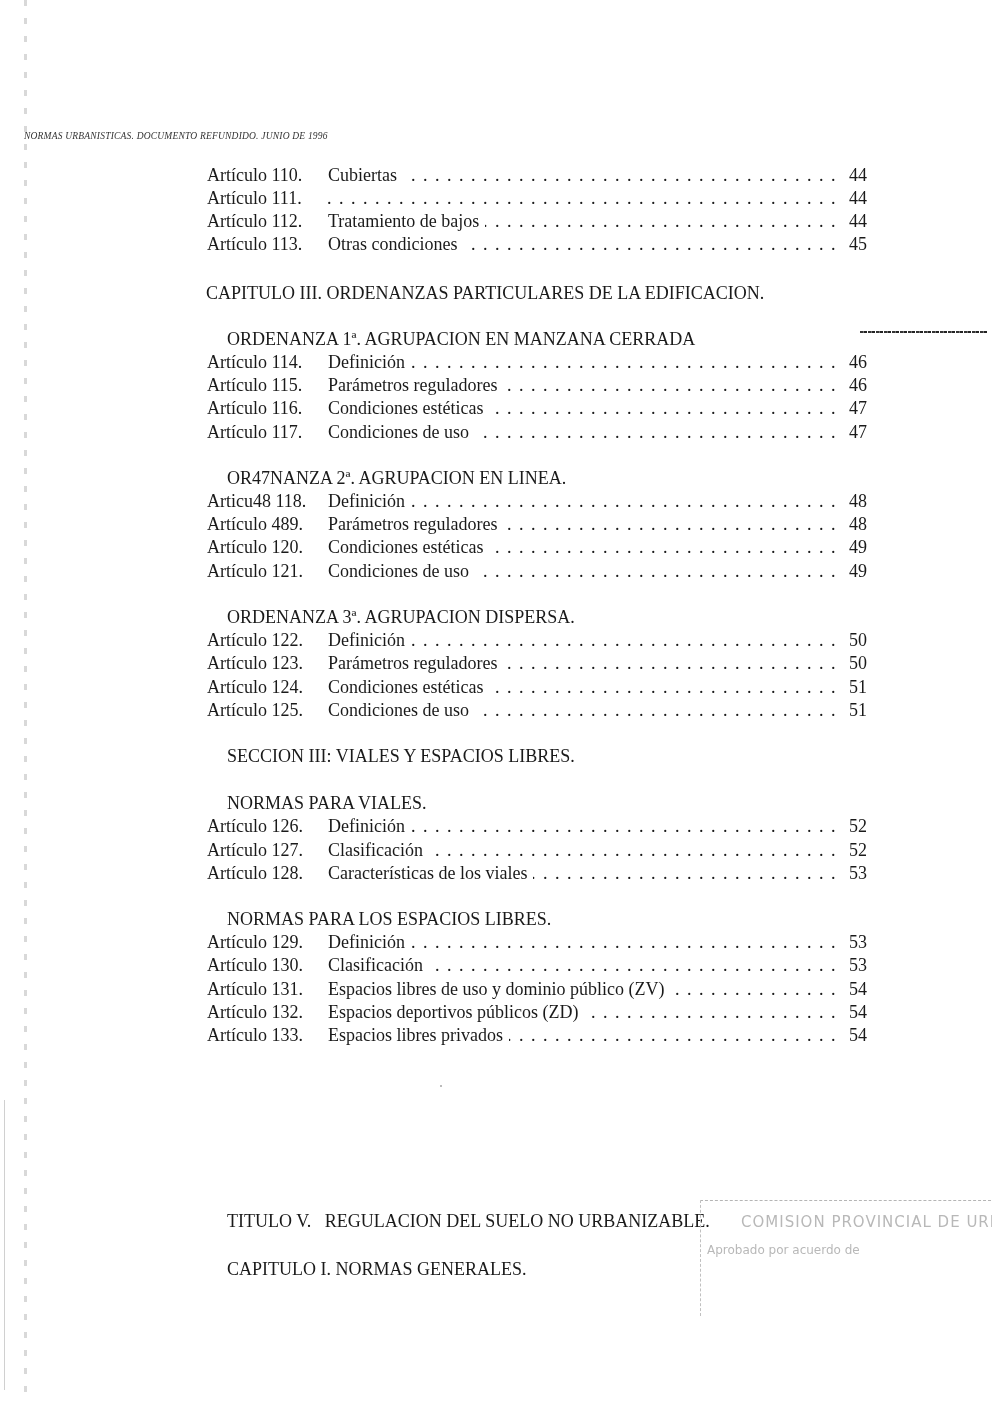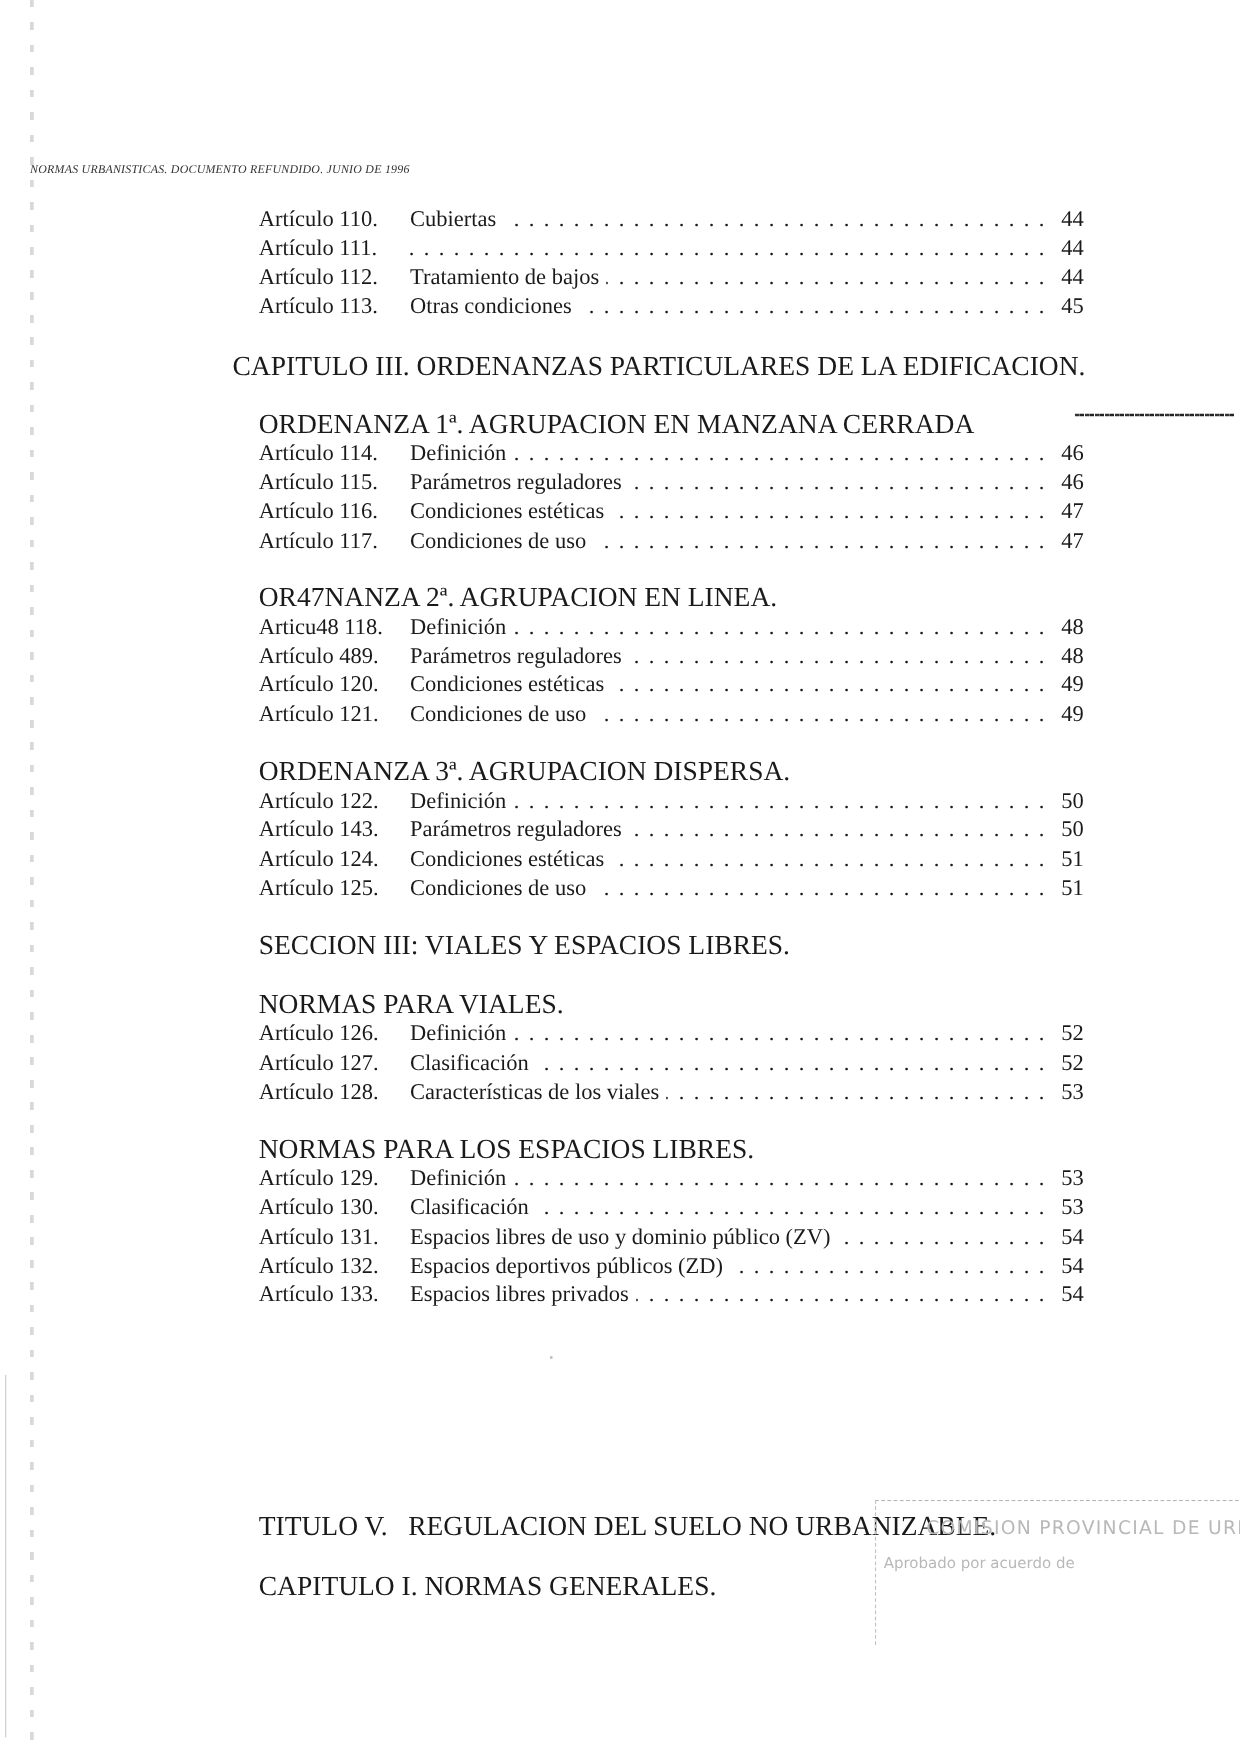--- a/index.html
+++ b/index.html
@@ -26,21 +26,21 @@
     .entry .num { width: 121px; flex: none; }
     .entry .title { flex: none; padding-right: 6px; }
     .entry .dots {
       flex: 1; overflow: hidden; position: relative; margin-right: 8px;
     }
     .entry .dots::before {
       content: ". . . . . . . . . . . . . . . . . . . . . . . . . . . . . . . . . . . . . . . . . . . . . . . . . . . . . . . .";
       position: absolute; right: 0; letter-spacing: 1.5px;
     }
     .entry .page { width: 22px; flex: none; text-align: right; }
-    .heading { position: absolute; font-size: 22px; line-height: 22px; white-space: nowrap; }
+    .heading { position: absolute; font-size: 18px; line-height: 22px; white-space: nowrap; margin-left: 20px; }
     .bold { font-weight: normal; }
     .scan-dash {
       position: absolute; left: 860px; top: 331px; width: 128px; height: 2px;
       background: repeating-linear-gradient(to right, #333 0 3px, #777 3px 4px, #222 4px 7px, transparent 7px 8px);
     }
     .stamp {
       position: absolute; left: 700px; top: 1200px; width: 290px; height: 115px;
       border-top: 1px dashed #b5b5b5; border-left: 1px dashed #c0c0c0;
       color: #b8b8b8; font-family: "DejaVu Sans", sans-serif;
     }
@@ -140,21 +140,21 @@
   </div>
 
 <div class="heading" style="left:207px; top:606px">ORDENANZA 3ª. AGRUPACION DISPERSA.</div>
 <div class="entry" style="top:629px">
     <span class="num">Artículo 122.</span>
     <span class="title">Definición</span>
     <span class="dots"></span>
     <span class="page">50</span>
   </div>
 <div class="entry" style="top:652px">
-    <span class="num">Artículo 143.</span>
+    <span class="num">Artículo 123.</span>
     <span class="title">Parámetros reguladores</span>
     <span class="dots"></span>
     <span class="page">50</span>
   </div>
 <div class="entry" style="top:676px">
     <span class="num">Artículo 124.</span>
     <span class="title">Condiciones estéticas</span>
     <span class="dots"></span>
     <span class="page">51</span>
   </div>

